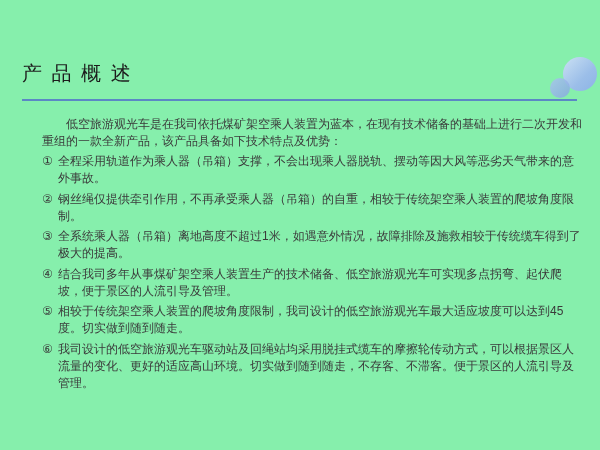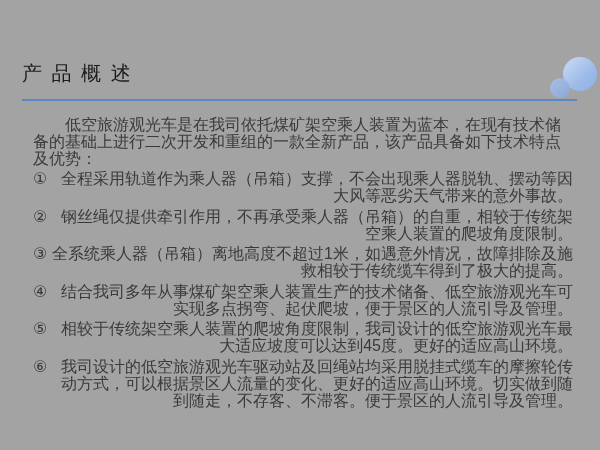--- a/index.html
+++ b/index.html
@@ -10,21 +10,21 @@
   body {
     width: 600px;
     height: 450px;
     overflow: hidden;
     font-family: "Liberation Sans", "DejaVu Sans", sans-serif;
     position: relative;
   }
   .slide {
     position: absolute;
     inset: 0;
-    background: #a3a3a3;
+    background: #86efac;
   }
 
   
   .slide-header {
     position: absolute;
     left: 0;
     top: 0;
     width: 100%;
     height: 102px;
   }
@@ -64,24 +64,24 @@
     top: 78px;
     width: 20px;
     height: 20px;
     background: linear-gradient(135deg, #aac4ee 0%, #86a8e0 100%);
     opacity: 0.85;
   }
 
   
   .slide-body {
     position: absolute;
-    left: 33px;
+    left: 42px;
     top: 116px;
     width: 540px;
-    font-size: 16px;
+    font-size: 12px;
     line-height: 17px;
     color: #3a3a3a;
   }
   .intro-paragraph {
     margin: 0 0 3px 0;
     text-indent: 2em;
   }
   .feature-list {
     margin: 0;
     padding: 0;
@@ -90,21 +90,20 @@
   .feature-item {
     display: flex;
     margin: 0 0 3.5px 0;
   }
   .feature-item .marker {
     flex: 0 0 16px;
     width: 16px;
   }
   .feature-item .text {
     flex: 1;
-    text-align: right;
   }
 </style>
 </head>
 <body>
 
 <div class="slide">
 
   <div class="slide-header">
     <h1 class="slide-title">产 品 概 述</h1>
     <div class="title-underline"></div>
@@ -127,21 +126,21 @@
       <li class="feature-item">
         <span class="marker">③</span>
         <span class="text">全系统乘人器（吊箱）离地高度不超过1米，如遇意外情况，故障排除及施救相较于传统缆车得到了极大的提高。</span>
       </li>
       <li class="feature-item">
         <span class="marker">④</span>
         <span class="text">结合我司多年从事煤矿架空乘人装置生产的技术储备、低空旅游观光车可实现多点拐弯、起伏爬坡，便于景区的人流引导及管理。</span>
       </li>
       <li class="feature-item">
         <span class="marker">⑤</span>
-        <span class="text">相较于传统架空乘人装置的爬坡角度限制，我司设计的低空旅游观光车最大适应坡度可以达到45度。更好的适应高山环境。</span>
+        <span class="text">相较于传统架空乘人装置的爬坡角度限制，我司设计的低空旅游观光车最大适应坡度可以达到45度。切实做到随到随走。</span>
       </li>
       <li class="feature-item">
         <span class="marker">⑥</span>
         <span class="text">我司设计的低空旅游观光车驱动站及回绳站均采用脱挂式缆车的摩擦轮传动方式，可以根据景区人流量的变化、更好的适应高山环境。切实做到随到随走，不存客、不滞客。便于景区的人流引导及管理。</span>
       </li>
     </ul>
   </div>
 
 </div>
 

